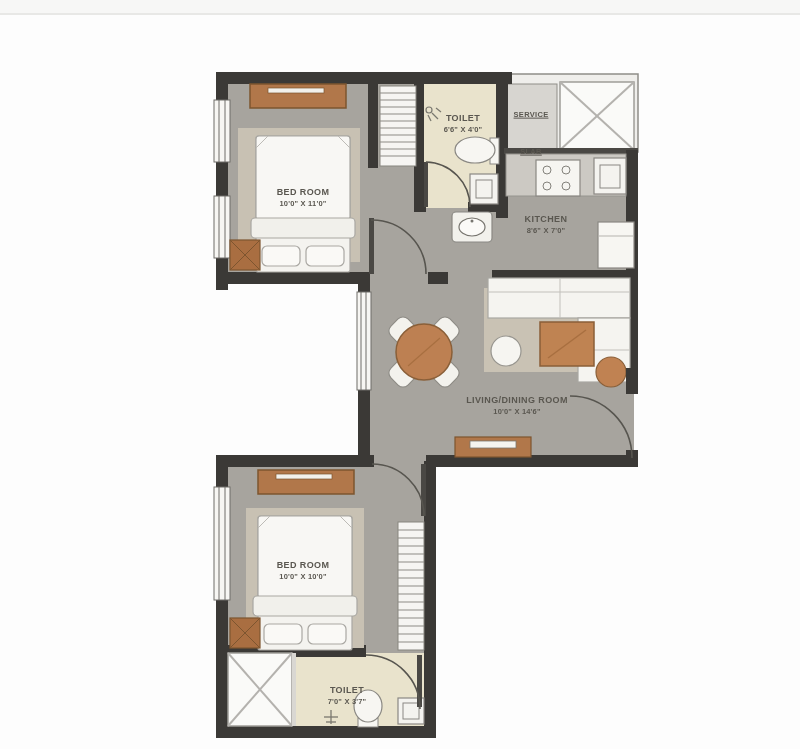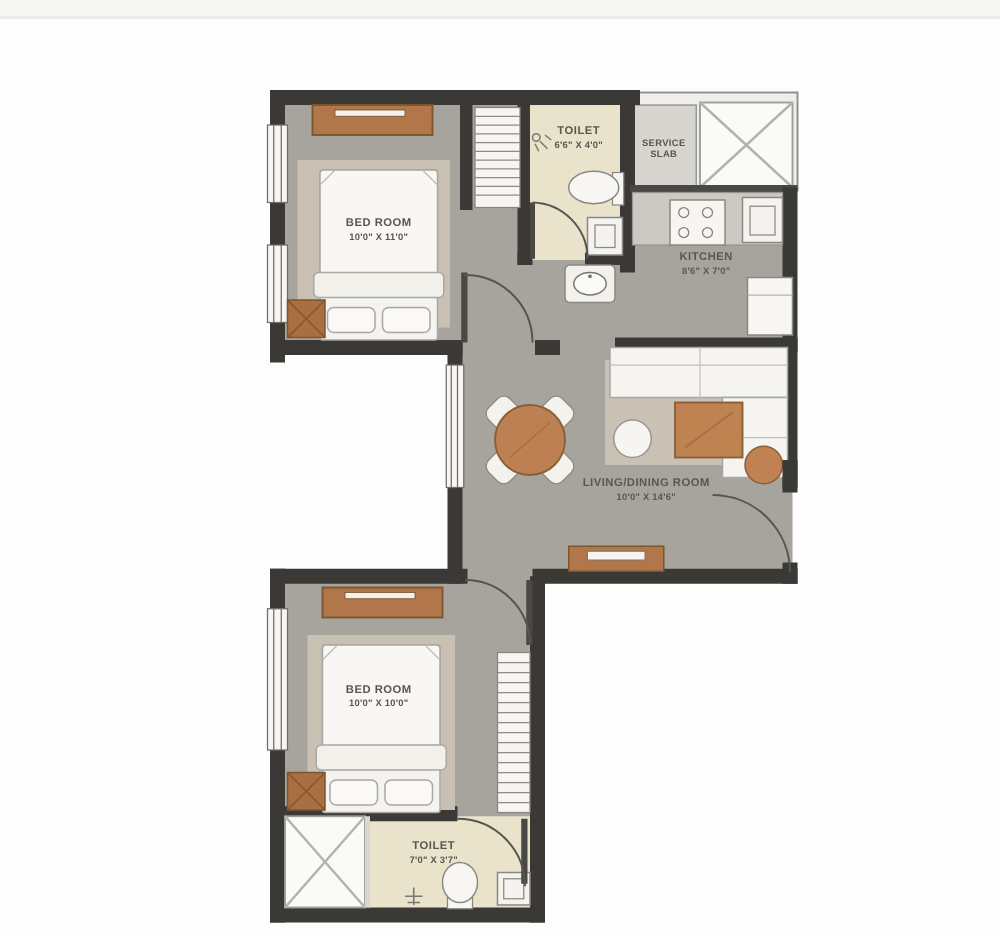--- a/index.html
+++ b/index.html
@@ -4,23 +4,23 @@
 <style>
   html,body{margin:0;padding:0;background:#ffffff;}
   .stage{position:relative;width:800px;height:749px;background:#fdfdfd;overflow:hidden;
          font-family:"Liberation Sans",sans-serif;}
   .top-band{position:absolute;top:0;left:0;width:800px;height:13px;background:#f7f7f6;
             border-bottom:2px solid #e8e8e6;}
   .plan-wrap{position:absolute;left:0;top:0;width:800px;height:749px;}
   .plan-wrap svg{position:absolute;left:0;top:0;}
   .lbl{position:absolute;transform:translate(-50%,-50%);text-align:center;color:#5a5750;
        white-space:nowrap;line-height:1.25;}
-  .rn{font-size:9px;font-weight:bold;letter-spacing:.4px;}
+  .rn{font-size:9px;font-weight:bold;letter-spacing:.4px;margin-top:28px;}
   .rd{font-size:7.5px;font-weight:bold;letter-spacing:.2px;margin-top:1px;}
-  .svc .rn{font-size:7.5px;letter-spacing:.3px;}
+  .svc .rn{font-size:7.5px;letter-spacing:.3px;text-decoration:underline;}
 </style>
 </head>
 <body>
 
 <div class="stage">
   <div class="top-band"></div>
 
   <div class="plan-wrap">
     <svg width="800" height="749" viewBox="0 0 800 749">
 
@@ -289,21 +289,21 @@
       <div class="rd">10'0" X 11'0"</div>
     </div>
     <div class="lbl" style="left:463px;top:110px">
       <div class="rn">TOILET</div>
       <div class="rd">6'6" X 4'0"</div>
     </div>
     <div class="lbl svc" style="left:531px;top:119px">
       <div class="rn">SERVICE</div>
       <div class="rn">SLAB</div>
     </div>
-    <div class="lbl" style="left:565px;top:211px">
+    <div class="lbl" style="left:546px;top:211px">
       <div class="rn">KITCHEN</div>
       <div class="rd">8'6" X 7'0"</div>
     </div>
     <div class="lbl" style="left:517px;top:392px">
       <div class="rn">LIVING/DINING ROOM</div>
       <div class="rd">10'0" X 14'6"</div>
     </div>
     <div class="lbl" style="left:303px;top:557px">
       <div class="rn">BED ROOM</div>
       <div class="rd">10'0" X 10'0"</div>

